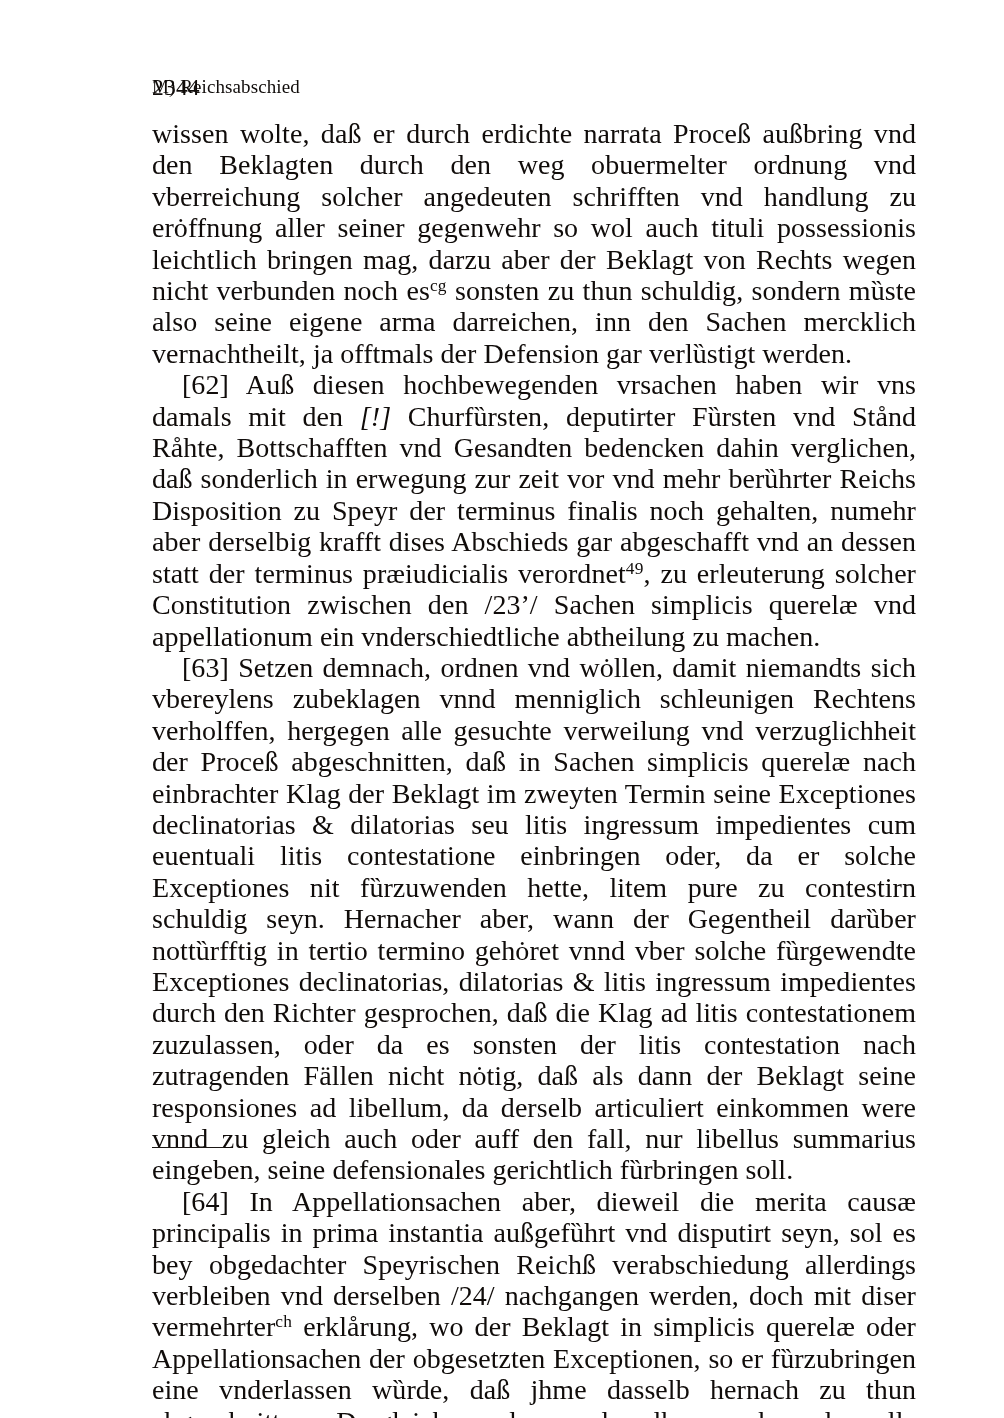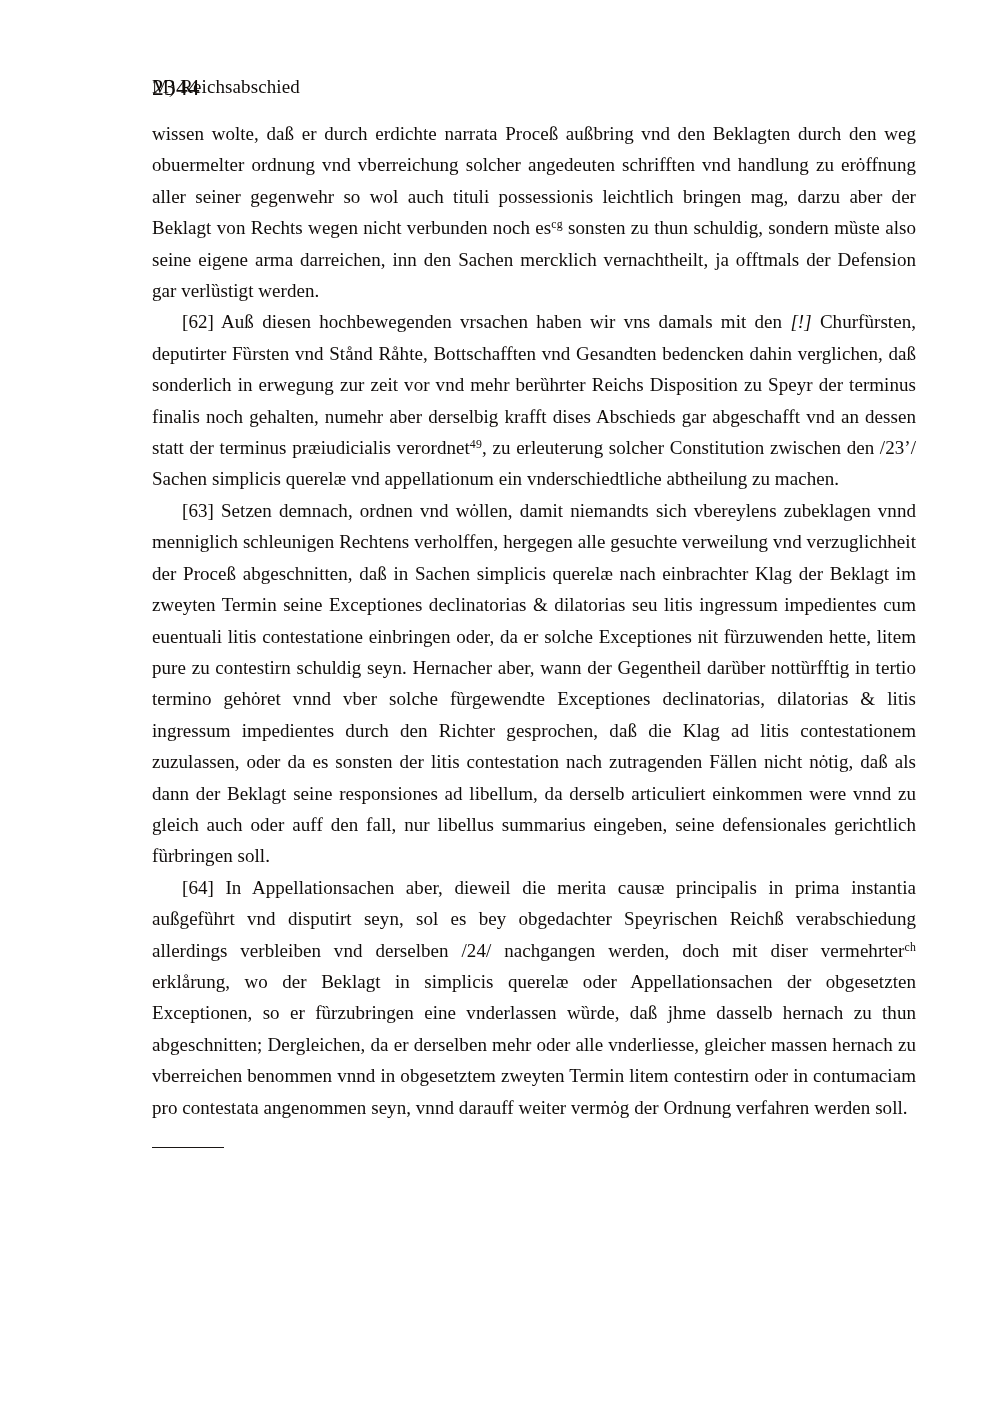--- a/index.html
+++ b/index.html
@@ -50,21 +50,21 @@
 
   
   .textblock {
     position: absolute;
     left: 152px;
     top: 118px;
     width: 764px;
   }
   p.para {
     margin: 0;
-    font-size: 19px;
+    font-size: 28px;
     line-height: 31.4px;
     text-align: justify;
     text-justify: inter-word;
     hyphens: none;
     letter-spacing: 0.05px;
   }
   p.para.indent {
     text-indent: 30px;
   }
 

